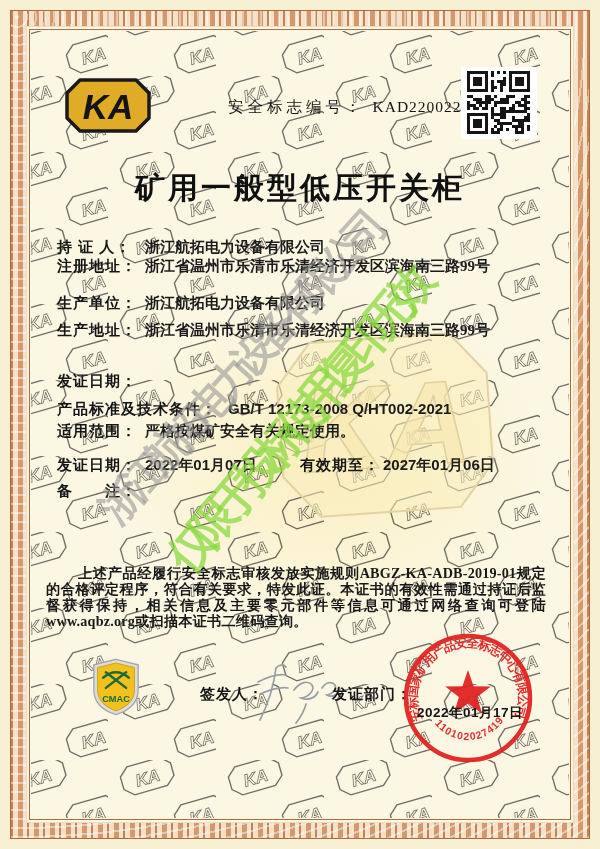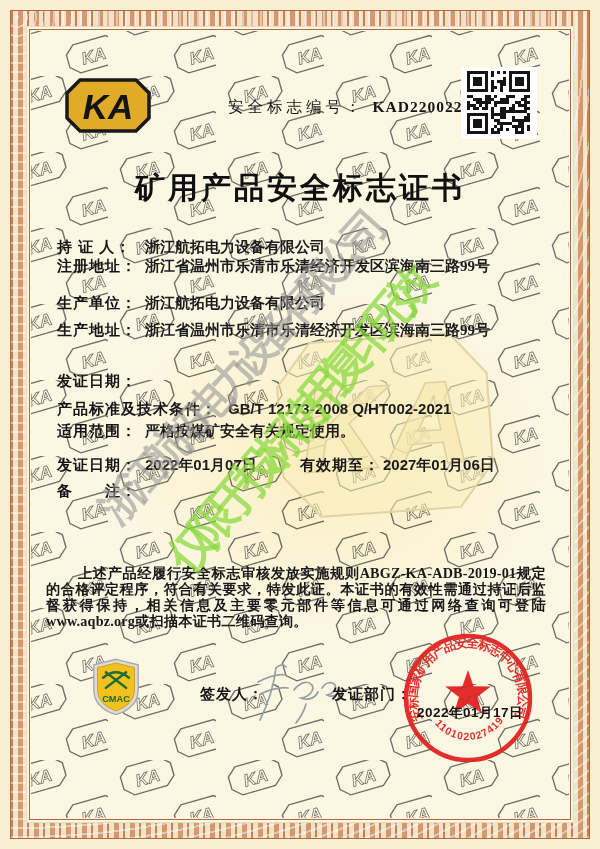--- a/index.html
+++ b/index.html
@@ -13,21 +13,21 @@
       linear-gradient(#dda77c,#dda77c);}
   .frame-gap{position:absolute;inset:26px;background:#fcf7e3;border:1px solid #e9dcc0;}
   .frame-rule{position:absolute;inset:29px;border:1px solid #ad6b40;}
   .glow{position:absolute;left:110px;top:290px;width:440px;height:340px;
         background:radial-gradient(ellipse at center, rgba(250,228,150,.45), rgba(250,228,150,0) 70%);}
   .bg-decor{position:absolute;left:0;top:0;}
 
   .header-serial{position:absolute;left:228px;top:97px;white-space:nowrap;
      font-family:"Liberation Serif",serif;font-size:15.5px;color:#141414;}
   .header-serial .s-label{letter-spacing:4px;}
-  .header-serial .s-value{margin-left:8px;letter-spacing:1px;font-weight:bold;}
+  .header-serial .s-value{margin-left:8px;letter-spacing:1px;}
 
   .ka-logo{position:absolute;left:65px;top:78px;}
   .qr{position:absolute;left:461px;top:67px;width:76px;height:72px;background:#ffffff;}
   .qr-inner{position:absolute;left:6px;top:4px;width:64px;height:64px;}
   .qr-inner i{position:absolute;width:3px;height:3px;background:#151515;}
 
   .title{position:absolute;left:0;top:168px;width:100%;text-align:center;
      font-size:30px;font-weight:bold;letter-spacing:3px;color:#101010;}
 
   .row{position:absolute;left:57px;width:500px;height:20px;white-space:nowrap;}
@@ -324,21 +324,21 @@
         <i style="left: 18px; top: 60px;"></i>
         <i style="left: 24px; top: 60px;"></i>
         <i style="left: 27px; top: 60px;"></i>
         <i style="left: 30px; top: 60px;"></i>
         <i style="left: 48px; top: 60px;"></i>
         <i style="left: 51px; top: 60px;"></i>
         <i style="left: 54px; top: 60px;"></i>
       </div>
   </div>
 
-  <div class="title">矿用产品安全标志证书</div>
+  <div class="title">矿用一般型低压开关柜</div>
 
   <div class="row" style="top:238px">
     <span class="lbl">持 证 人：</span>
     <span class="val">浙江航拓电力设备有限公司</span>
   </div>
   <div class="row" style="top:257px">
     <span class="lbl">注册地址：</span>
     <span class="val">浙江省温州市乐清市乐清经济开发区滨海南三路99号</span>
   </div>
   <div class="row" style="top:294px">

